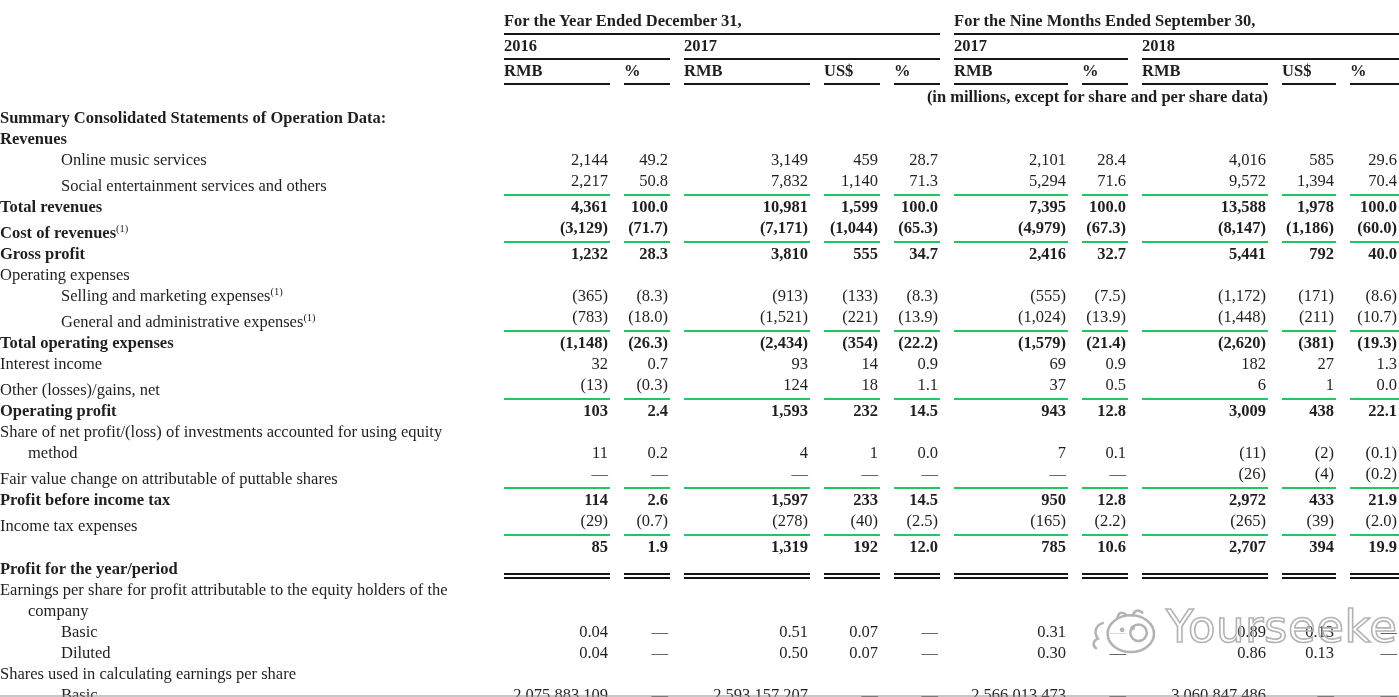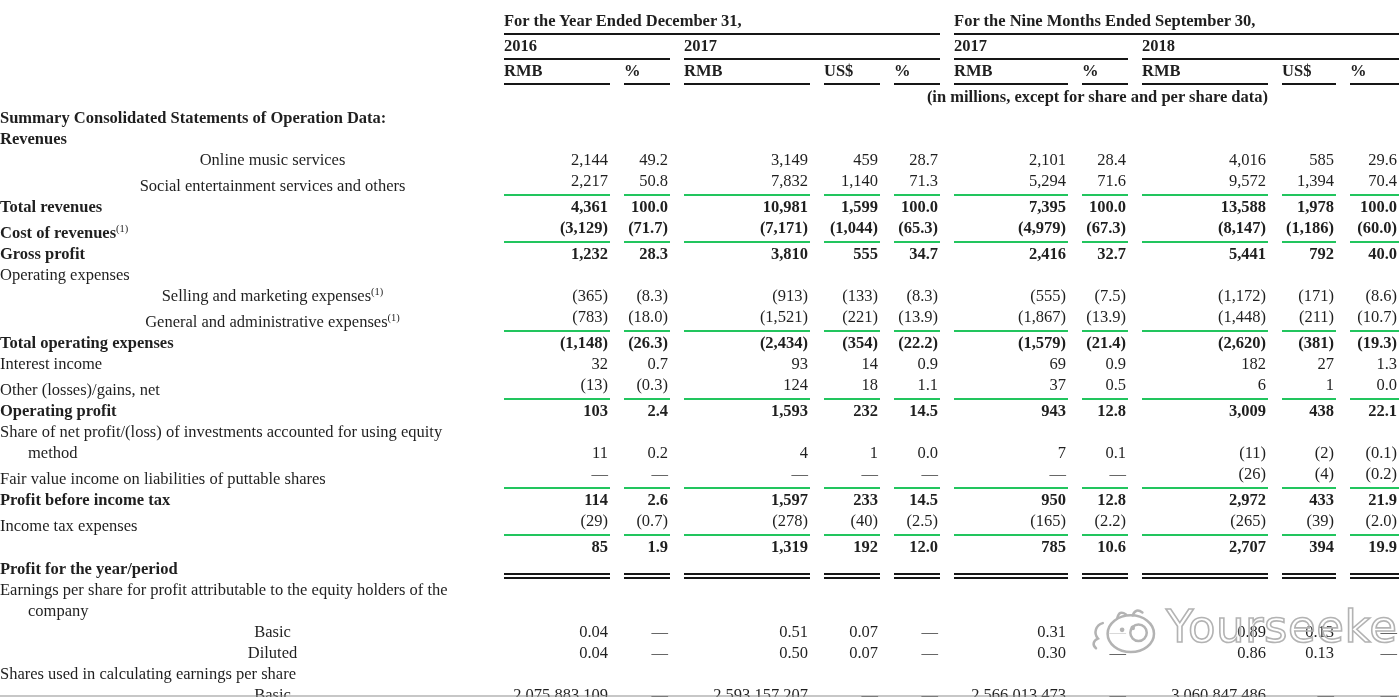--- a/index.html
+++ b/index.html
@@ -22,21 +22,21 @@
   thead td { line-height: 22px; vertical-align: bottom; }
   .ghl {
     margin-left: 14px;
     font-weight: bold;
     border-bottom: 2px solid #161616;
     padding-bottom: 1px;
     white-space: nowrap;
   }
   .note { text-align: right; font-weight: bold; line-height: 20px; padding-top: 2px; white-space: nowrap; }
   .lbl { text-align: left; padding-right: 6px; }
-  .ind1 { padding-left: 61px; text-align: center; }
+  .ind1 { padding-left: 61px; }
   .hang { padding-left: 28px; text-indent: -28px; }
   .num { text-align: right; }
   .num .cl { margin-left: 14px; padding-right: 2px; min-height: 21px; }
   tr.bold td { font-weight: bold; }
   tr.rule-s td.num .cl { border-bottom: 2px solid #22c55e; padding-bottom: 3px; }
   tr.rule-d td.num .cl { border-bottom: 6px double #161616; padding-bottom: 16px; }
   .dash { color: #4d4d4d; }
   sup { font-size: 10.5px; line-height: 0; font-weight: normal; }
   .watermark {
     position: absolute; left: 1088px; top: 597px;
@@ -448,21 +448,21 @@
           <td class="num">
             <div class="cl">(1,521)</div>
           </td>
           <td class="num">
             <div class="cl">(221)</div>
           </td>
           <td class="num">
             <div class="cl">(13.9)</div>
           </td>
           <td class="num">
-            <div class="cl">(1,867)</div>
+            <div class="cl">(1,024)</div>
           </td>
           <td class="num">
             <div class="cl">(13.9)</div>
           </td>
           <td class="num">
             <div class="cl">(1,448)</div>
           </td>
           <td class="num">
             <div class="cl">(211)</div>
           </td>
@@ -629,21 +629,21 @@
             <div class="cl">(11)</div>
           </td>
           <td class="num">
             <div class="cl">(2)</div>
           </td>
           <td class="num">
             <div class="cl">(0.1)</div>
           </td>
         </tr>
         <tr class="rule-s">
-          <td class="lbl">Fair value income on liabilities of puttable shares</td>
+          <td class="lbl">Fair value change on attributable of puttable shares</td>
           <td class="num">
             <div class="cl dash">—</div>
           </td>
           <td class="num">
             <div class="cl dash">—</div>
           </td>
           <td class="num">
             <div class="cl dash">—</div>
           </td>
           <td class="num">

